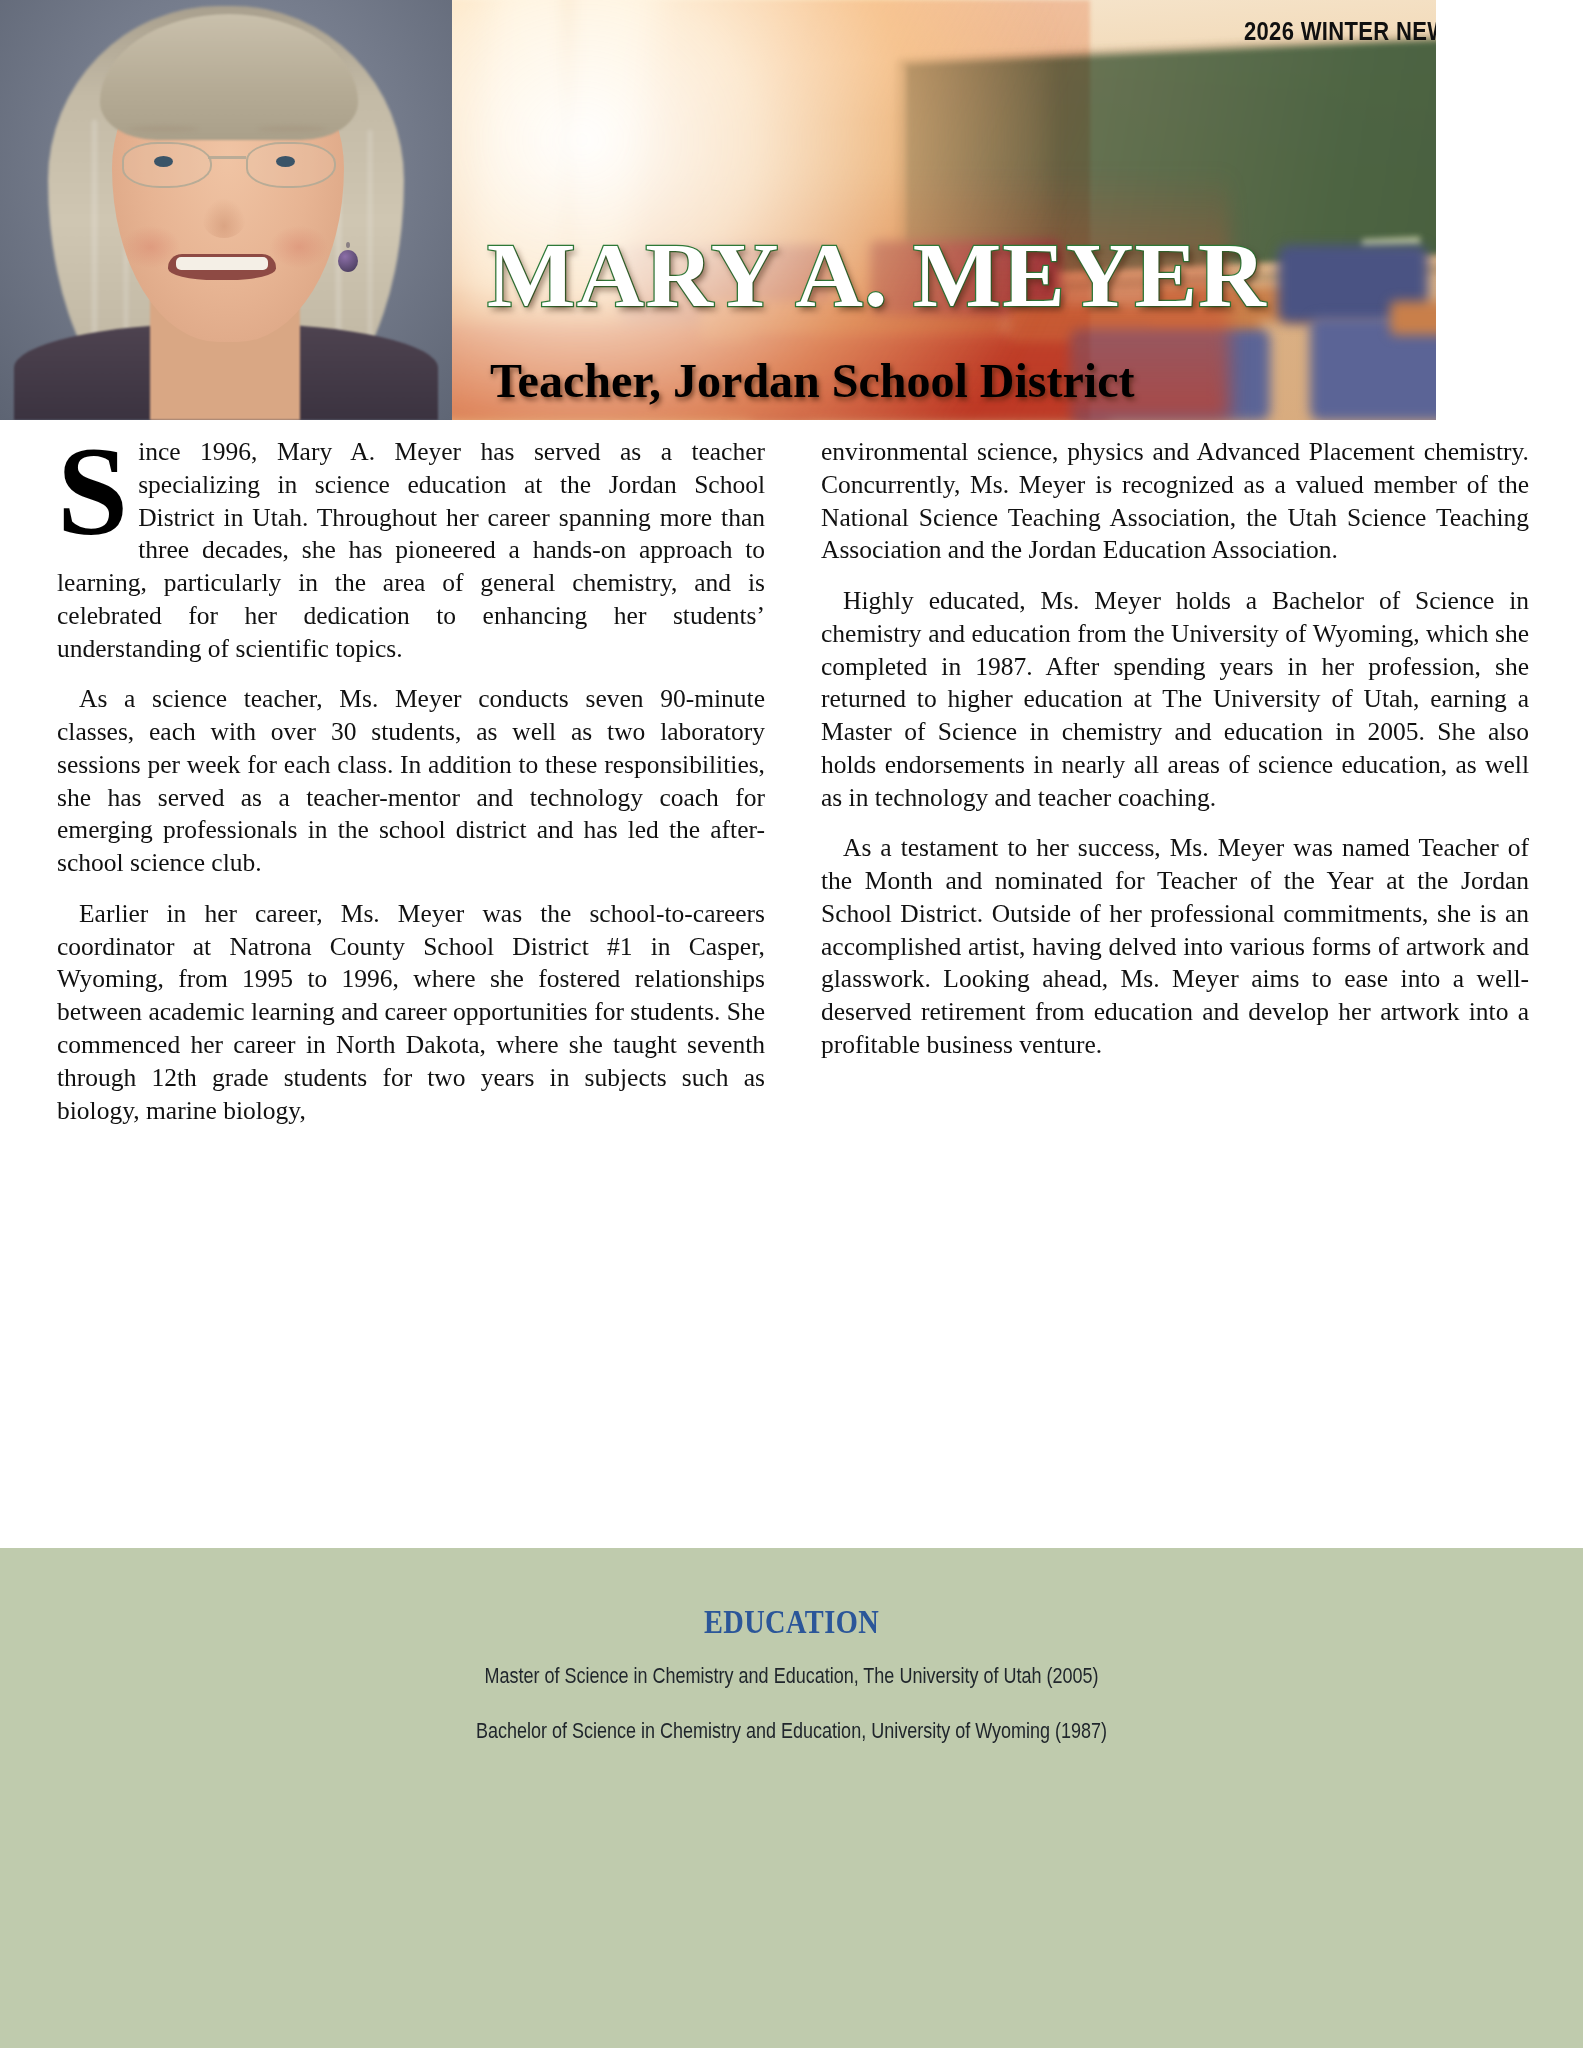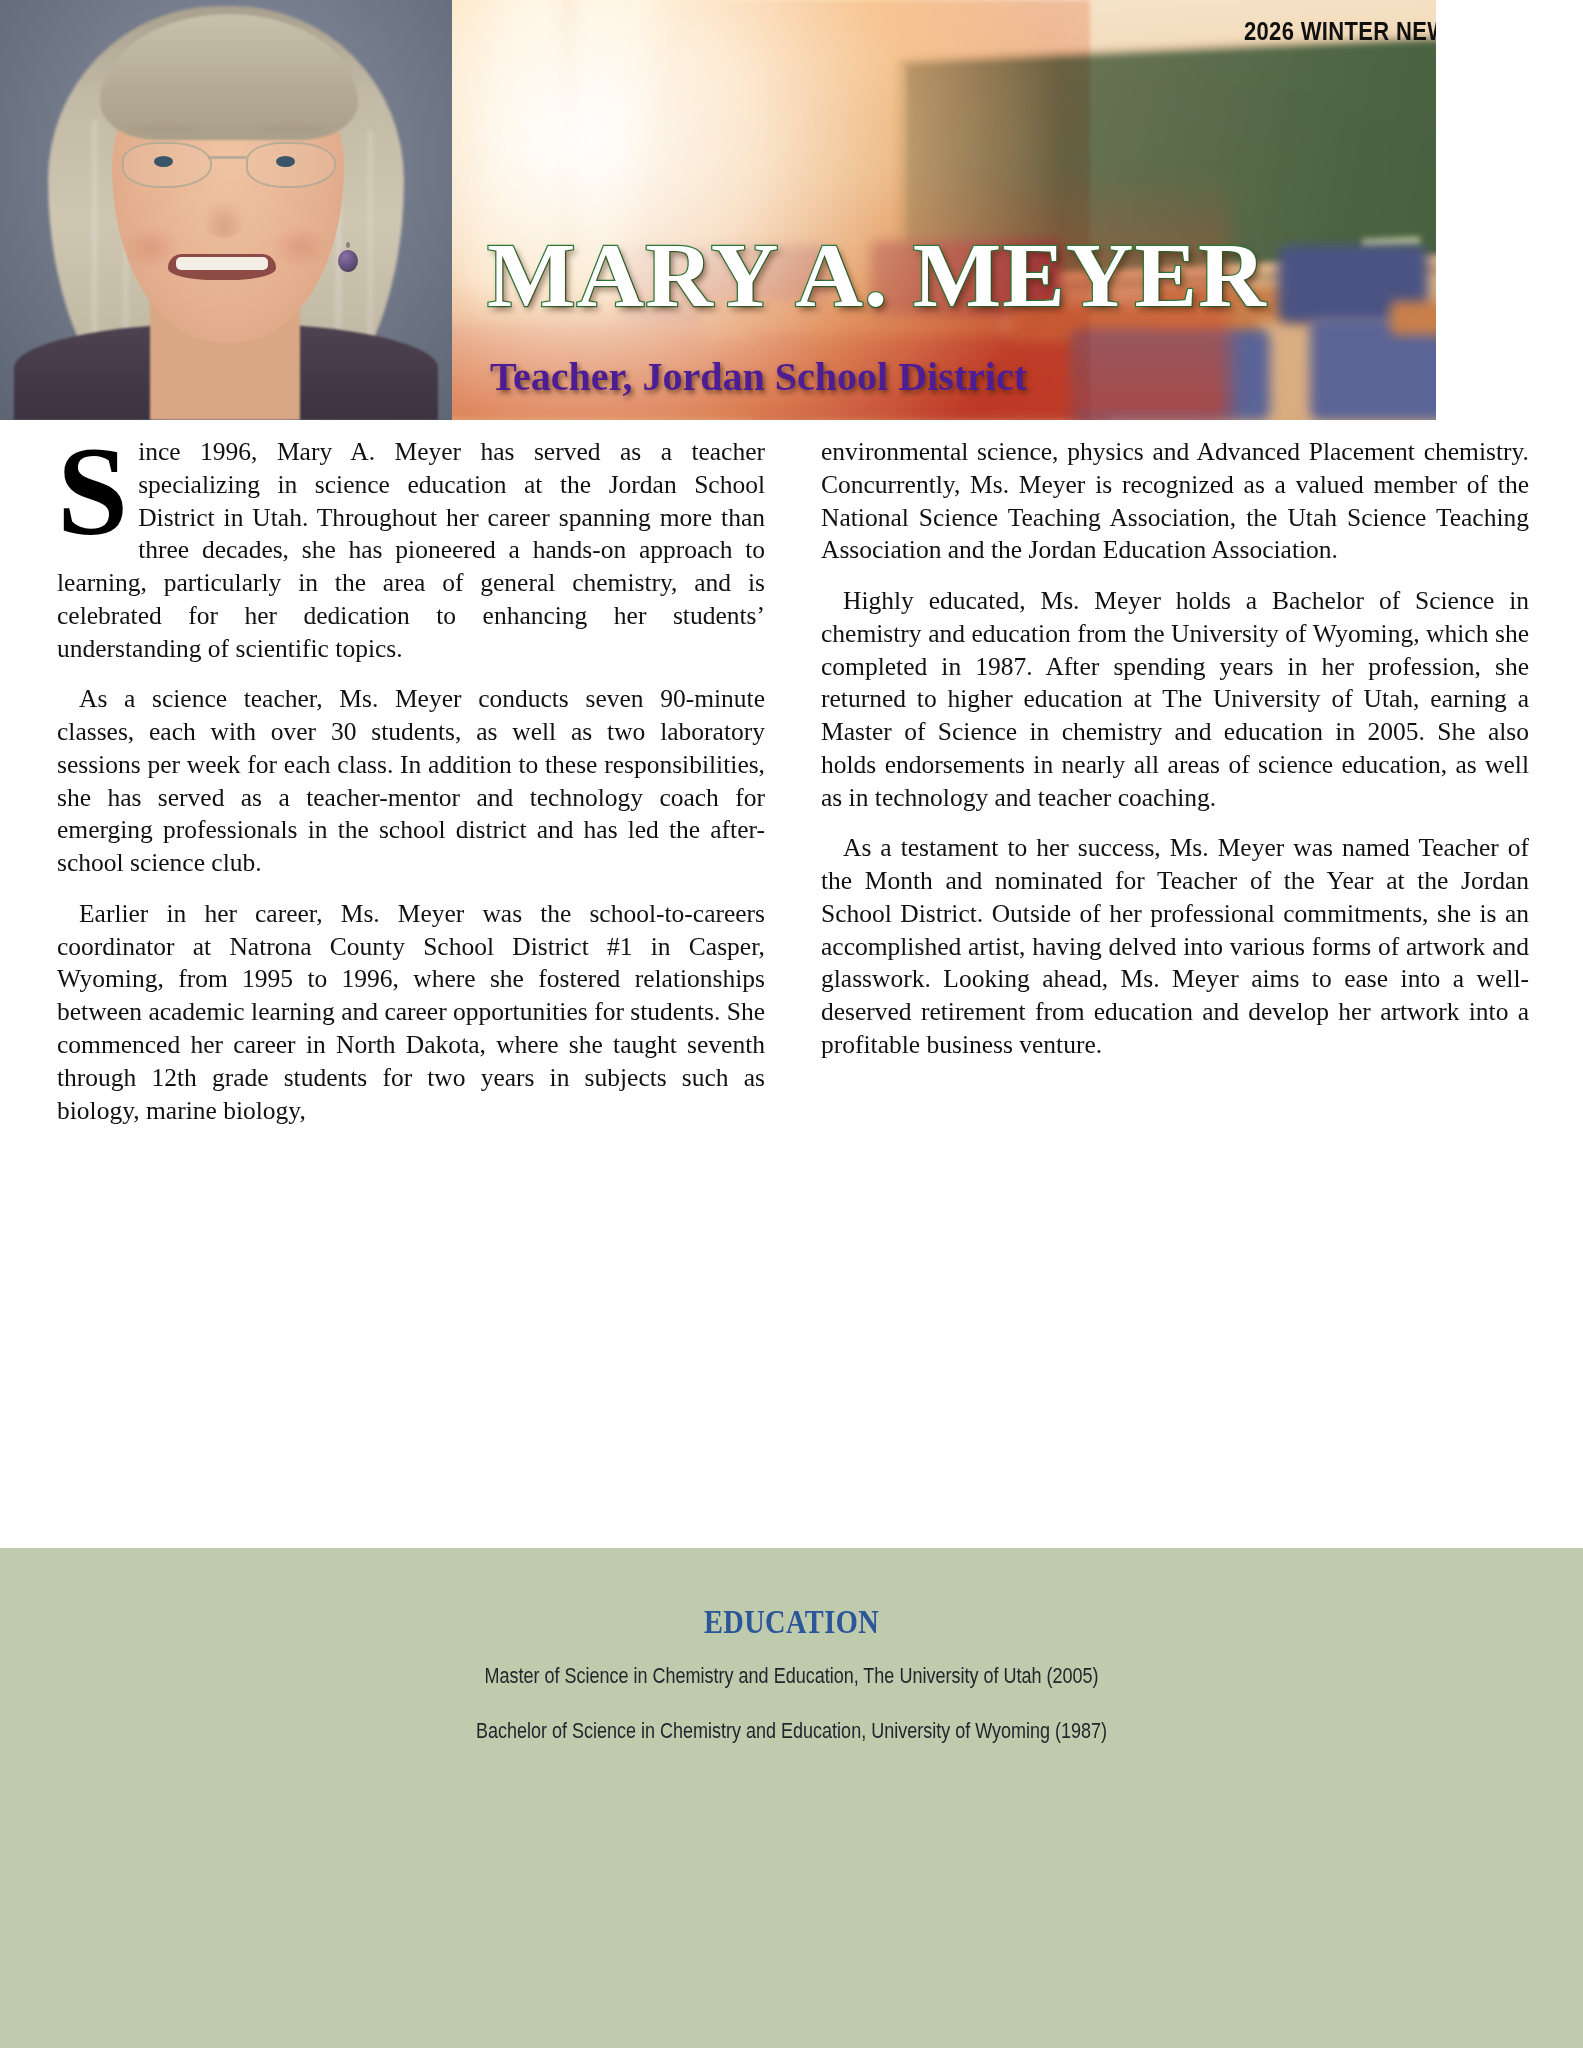--- a/index.html
+++ b/index.html
@@ -299,23 +299,23 @@
     paint-order: stroke fill;
     text-shadow: 3px 4px 6px rgba(60,30,10,.55);
     white-space: nowrap;
   }
   .big-title {
     position: absolute;
     left: 490px;
     top: 357px;
     font-family: "Liberation Serif", serif;
     font-weight: bold;
-    font-size: 40px;
+    font-size: 48px;
     line-height: 1;
-    color: #4c1d95;
+    color: #000000;
     text-shadow: 2px 3px 5px rgba(70,30,10,.65);
     white-space: nowrap;
   }
   .big-link {
     position: absolute;
     left: 492px;
     top: 418px;
     font-family: "Liberation Serif", serif;
     font-size: 31px;
     line-height: 1;

